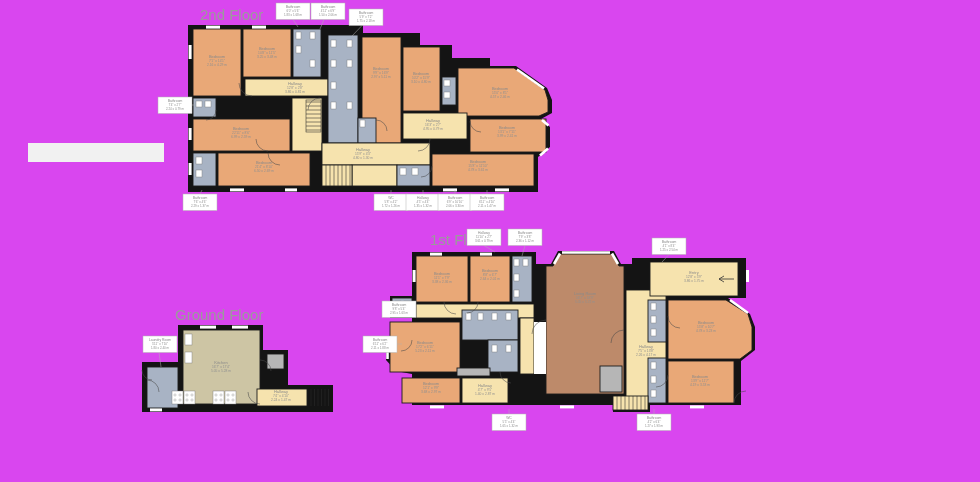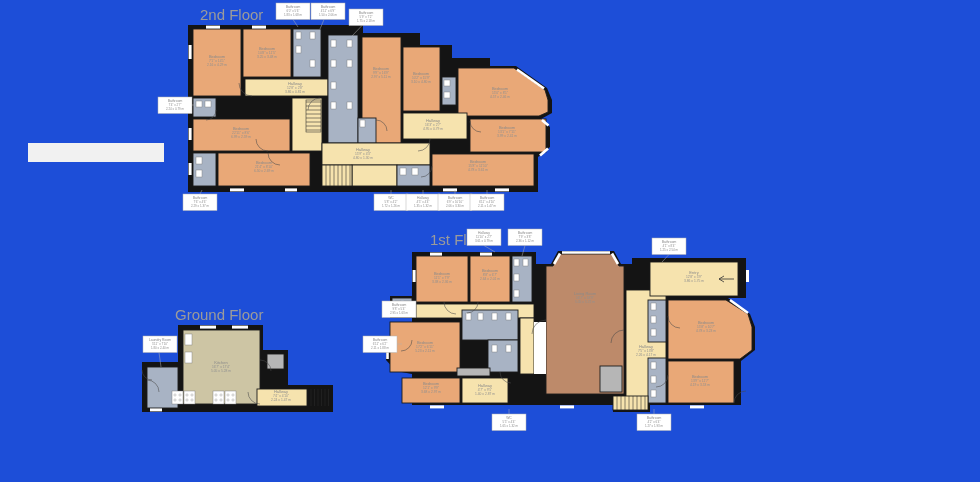--- a/index.html
+++ b/index.html
@@ -1,16 +1,16 @@
 <!DOCTYPE html>
 <html><head>
 <meta charset="utf-8">
 <style>
   html,body{margin:0;padding:0;background:#fff;}
-  .canvas{position:relative;width:980px;height:482px;background:#1d4ed8;overflow:hidden;
+  .canvas{position:relative;width:980px;height:482px;background:#d946ef;overflow:hidden;
           font-family:"Liberation Sans",sans-serif;}
   svg{display:block;}
   .wall{fill:#141414;}
   .room{stroke:#1c1c1c;stroke-width:0.9;}
   .bedroom{fill:#e9a877;}
   .hall{fill:#f6e3ae;}
   .bath{fill:#a8b3c4;}
   .living{fill:#bd8a6a;}
   .kitchen{fill:#cdc5a4;}
   .grayroom{fill:#b6b6b6;}

